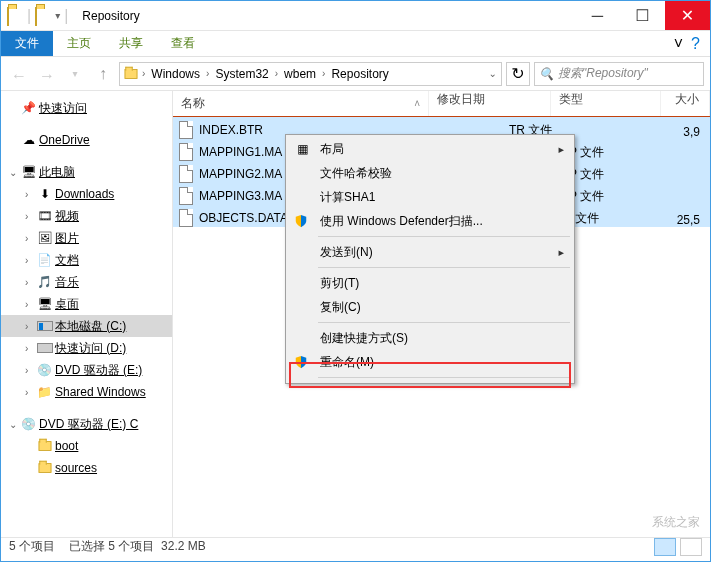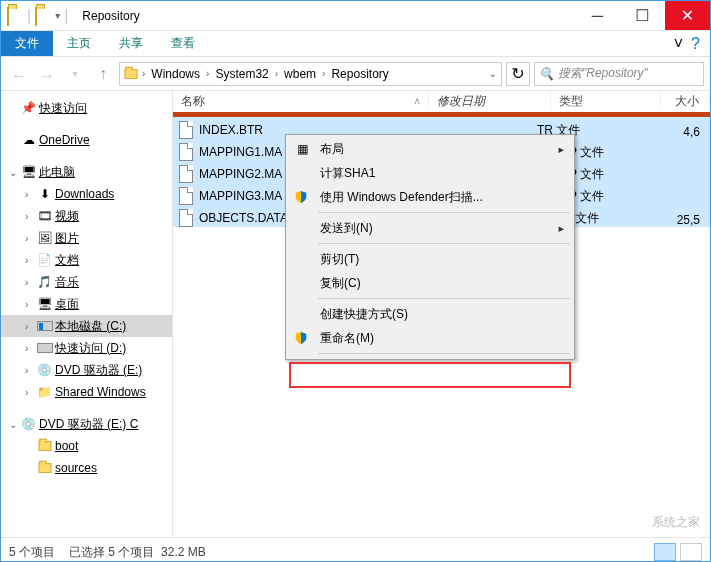--- a/index.html
+++ b/index.html
@@ -8,21 +8,21 @@
 .titlebar { height: 30px; background: #fff; display: flex; align-items: center; border-bottom: 1px solid #e5e5e5; }
 .titlebar-icons { display: flex; align-items: center; gap: 4px; padding: 0 6px; }
 .titlebar-icon { width: 16px; height: 16px; }
 .window-title { font-size: 12px; margin-left: 8px; color: #000; }
 .window-controls { margin-left: auto; display: flex; }
 .window-btn { width: 45px; height: 29px; display: flex; align-items: center; justify-content: center; color: #000; }
 .window-btn.close { background: #e81123; color: #fff; }
 .window-btn.min, .window-btn.max { color: #333; }
 
 .ribbon { height: 26px; background: #fff; display: flex; align-items: stretch; border-bottom: 1px solid #e1e1e1; }
-.ribbon-tab { padding: 0 14px; font-size: 12px; display: flex; align-items: center; color: #0f766e; }
+.ribbon-tab { padding: 0 14px; font-size: 12px; display: flex; align-items: center; color: #4d7c0f; }
 .ribbon-tab.file { background: #1979ca; color: #fff; }
 .ribbon-expand { margin-left: auto; padding: 0 10px; display: flex; align-items: center; }
 
 .addressbar { height: 34px; display: flex; align-items: center; padding: 4px 6px; gap: 4px; background: #fff; border-bottom: 1px solid #e5e5e5; }
 .nav-btn { width: 24px; height: 24px; display: flex; align-items: center; justify-content: center; color: #999; }
 .nav-btn.disabled { color: #ccc; }
 .breadcrumb-bar { flex: 1; height: 24px; border: 1px solid #ccc; display: flex; align-items: center; padding: 0 2px; background: #fff; }
 .bc-icon { width: 18px; display: flex; align-items: center; justify-content: center; }
 .bc-seg { font-size: 12px; padding: 0 4px; display: flex; align-items: center; }
 .bc-caret { color: #666; font-size: 10px; padding: 0 2px; }
@@ -34,45 +34,45 @@
 .sidebar { width: 172px; border-right: 1px solid #e5e5e5; overflow: hidden; padding-top: 6px; }
 .tree { font-size: 12px; }
 .tree-item { display: flex; align-items: center; height: 22px; padding-left: 8px; gap: 2px; }
 .tree-item.indent1 { padding-left: 24px; }
 .tree-item.selected { background: #d8d8d8; }
 .tree-caret { width: 10px; font-size: 10px; color: #666; }
 .tree-icon { width: 16px; height: 16px; display: inline-flex; align-items: center; justify-content: center; }
 .tree-label { white-space: nowrap; text-decoration: underline; }
 
 .filelist { flex: 1; position: relative; }
-.col-headers { display: flex; height: 26px; border-bottom: 5px solid #c2410c; font-size: 12px; color: #444; align-items: center; }
+.col-headers { display: flex; height: 26px; border-bottom: 1px solid #c2410c; font-size: 12px; color: #444; }
 .ch { padding: 0 8px; border-right: 1px solid #f0f0f0; }
 .ch.name { width: 256px; display: flex; align-items: center; }
-.ch.date { width: 122px; font-style: italic; }
+.ch.date { width: 122px; }
 .ch.type { width: 110px; }
 .ch.size { flex: 1; text-align: right; padding-right: 10px; }
 .sort-caret { margin-left: auto; color: #888; font-size: 10px; }
 
 .rows { }
 .row { display: flex; height: 22px; align-items: flex-end; font-size: 12px; }
 .row.sel { background: #cce8ff; }
 .cell-name { width: 256px; display: flex; align-items: center; padding-left: 6px; gap: 6px; } 
 .cell-typev { width: 110px; }
 .cell-size { flex: 1; text-align: right; padding-right: 10px; }
 .file-ico { width: 14px; height: 18px; border: 1px solid #888; background: #fff; position: relative; }
 .file-ico::after { content: ""; position: absolute; top: -1px; right: -1px; width: 5px; height: 5px; background: #fff; border-left: 1px solid #888; border-bottom: 1px solid #888; }
 
 .ctxmenu { position: absolute; left: 284px; top: 133px; width: 290px; background: #f0f0f0; border: 1px solid #a0a0a0; box-shadow: 2px 2px 4px rgba(0,0,0,0.3); font-size: 12px; padding: 2px; }
 .ctx-item { height: 24px; display: flex; align-items: center; padding-left: 32px; position: relative; }
 .ctx-sep { height: 1px; background: #d0d0d0; margin: 3px 2px 3px 30px; }
 .ctx-icon { position: absolute; left: 6px; width: 18px; height: 18px; display: flex; align-items: center; justify-content: center; }
 .ctx-sub { position: absolute; right: 8px; color: #333; font-size: 11px; }
 .ctx-highlight { border: 2px solid #e33; position: absolute; left: 288px; top: 361px; width: 282px; height: 26px; pointer-events: none; }
 
-.statusbar { height: 24px; border-top: 1px solid #e5e5e5; display: flex; align-items: flex-end; font-size: 12px; color: #444; padding: 0 8px; gap: 14px; }
+.statusbar { height: 24px; border-top: 1px solid #e5e5e5; display: flex; align-items: flex-start; font-size: 12px; color: #444; padding: 0 8px; gap: 14px; }
 .statusbar .views { margin-left: auto; display: flex; gap: 4px; }
 .view-btn { width: 22px; height: 18px; border: 1px solid #ccc; }
 .view-btn.active { background: #cce8ff; border-color: #7ab8e8; }
 
 .folder-ico { width: 16px; height: 12px; background: #ffd96a; border: 1px solid #c9a227; position: relative; }
 .folder-ico::before { content:""; position:absolute; top:-4px; left:0; width:7px; height:4px; background:#ffd96a; border:1px solid #c9a227; border-bottom:none;}
 .disk-ico { width:16px; height:10px; background:#d0d0d0; border:1px solid #888; position:relative;}
 .disk-ico.c::after { content:""; position:absolute; left:1px; top:1px; width:4px; height:7px; background:#0078d7;}
 
 .shield { width:14px; height:14px; }
@@ -239,22 +239,22 @@
       <div class="ch date">修改日期</div>
       <div class="ch type">类型</div>
       <div class="ch size">大小</div>
     </div>
     <div class="rows">
       <div class="row sel">
         <div class="cell-name">
             <span class="file-ico"></span>
             <span>INDEX.BTR</span>
           </div>
-        <div class="cell-typev" style="margin-left:108px;">TR 文件</div>
-        <div class="cell-size">4,6</div>
+        <div class="cell-typev" style="margin-left:80px;">TR 文件</div>
+        <div class="cell-size">3,9</div>
       </div>
       <div class="row sel">
         <div class="cell-name">
             <span class="file-ico"></span>
             <span>MAPPING1.MA</span>
           </div>
         <div class="cell-typev" style="margin-left:122px;">MAP 文件</div>
         <div class="cell-size"></div>
       </div>
       <div class="row sel">
@@ -283,20 +283,23 @@
       </div>
     </div>
   </div>
 </div>
 
 <div class="ctxmenu">
   <div class="ctx-item">
       <span class="ctx-icon">▦</span>
       <span>布局</span>
       <span class="ctx-sub">▸</span>
+    </div>
+  <div class="ctx-item">
+      <span>文件哈希校验</span>
     </div>
   <div class="ctx-item">
       <span>计算SHA1</span>
     </div>
   <div class="ctx-item">
       <span class="ctx-icon shield">
         <svg viewBox="0 0 16 16">
           <path fill="#0078d7" d="M8 1 L14 3 V8 C14 12 8 15 8 15 V1 Z"></path>
           <path fill="#ffb900" d="M8 1 L2 3 V8 C2 12 8 15 8 15 V1 Z"></path>
         </svg>

